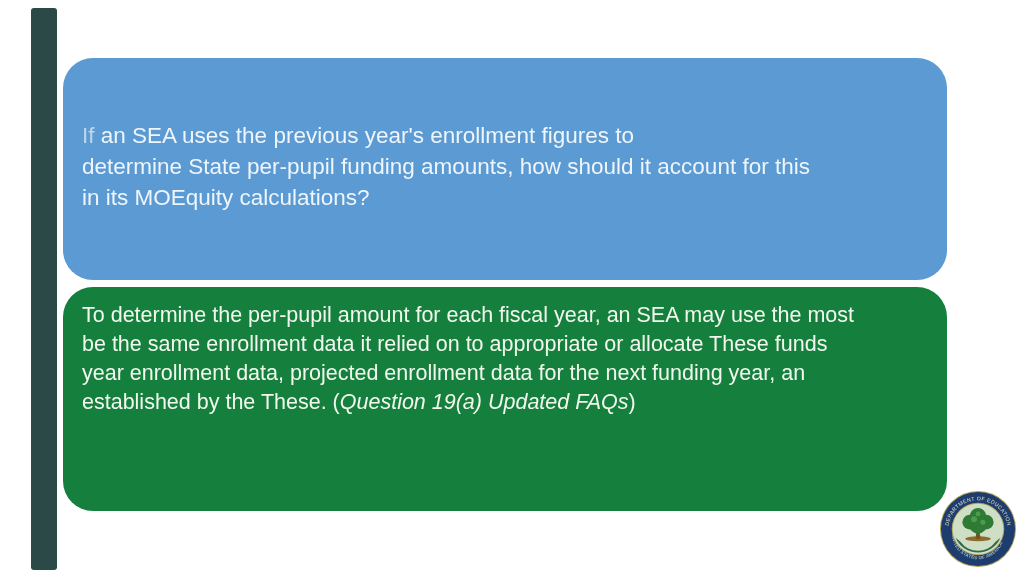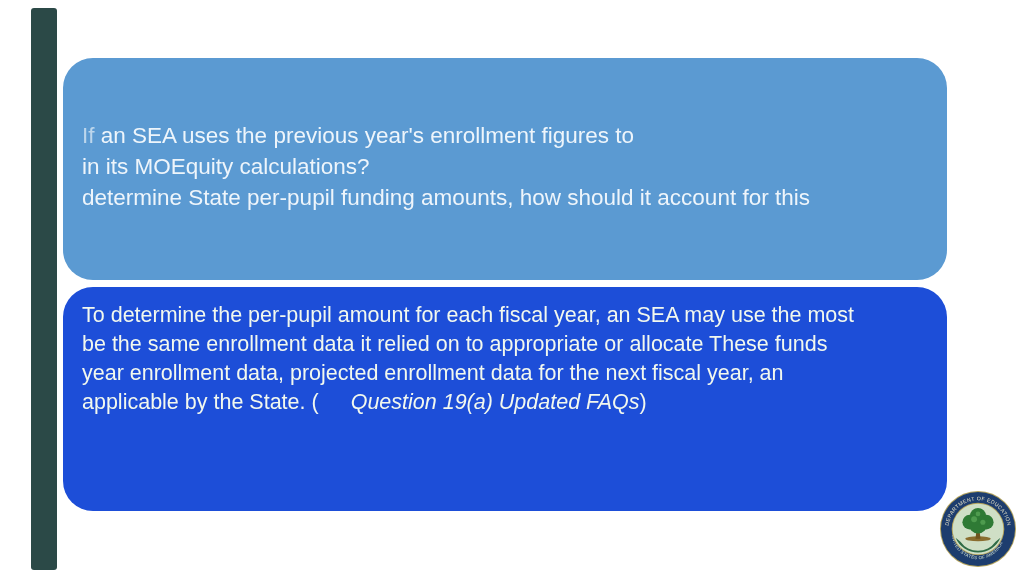--- a/index.html
+++ b/index.html
@@ -44,67 +44,66 @@
   }
   .qbox .lead-word {
     color: #bcd6ec;
   }
   .abox {
     position: absolute;
     left: 63px;
     top: 287px;
     width: 884px;
     height: 224px;
-    background: #1d4ed8;
+    background: #15803d;
     border-radius: 30px;
     overflow: hidden;
   }
   .abox .box-text {
     padding: 14px 20px 0 19px;
     color: #f2f8ee;
     font-size: 21.5px;
     line-height: 29px;
   }
   .tline {
     white-space: nowrap;
   }
   .italic-seg {
     font-style: italic;
-    margin-left: 32px;
   }
   .seal {
     position: absolute;
     left: 939px;
     top: 490px;
     width: 78px;
     height: 78px;
   }
   .seal svg { display: block; }
 </style>
 </head>
 <body>
 
 <div class="slide">
 
   <div class="accent-bar"></div>
 
   <div class="qbox">
     <div class="box-text">
       <div class="tline"><span class="lead-word">If</span><span> an SEA uses the previous year's enrollment figures to</span></div>
+      <div class="tline">determine State per-pupil funding amounts, how should it account for this</div>
       <div class="tline">in its MOEquity calculations?</div>
-      <div class="tline">determine State per-pupil funding amounts, how should it account for this</div>
     </div>
   </div>
 
   <div class="abox">
     <div class="box-text">
       <div class="tline">To determine the per-pupil amount for each fiscal year, an SEA may use the most</div>
       <div class="tline">be the same enrollment data it relied on to appropriate or allocate These funds</div>
-      <div class="tline">year enrollment data, projected enrollment data for the next fiscal year, an</div>
-      <div class="tline"><span>applicable by the State. (</span><span class="italic-seg">Question 19(a) Updated FAQs</span><span>)</span></div>
+      <div class="tline">year enrollment data, projected enrollment data for the next funding year, an</div>
+      <div class="tline"><span>established by the These. (</span><span class="italic-seg">Question 19(a) Updated FAQs</span><span>)</span></div>
     </div>
   </div>
 
   <div class="seal">
     <svg viewBox="0 0 80 80" width="78" height="78">
       <defs>
         <path id="arcTop" d="M 9.5,41 A 30.5,30.5 0 0 1 70.5,41" fill="none"></path>
         <path id="arcBottom" d="M 13,44 A 27,27 0 0 0 67,44" fill="none"></path>
       </defs>
       <circle cx="40" cy="40" r="39" fill="#b3a25c"></circle>

